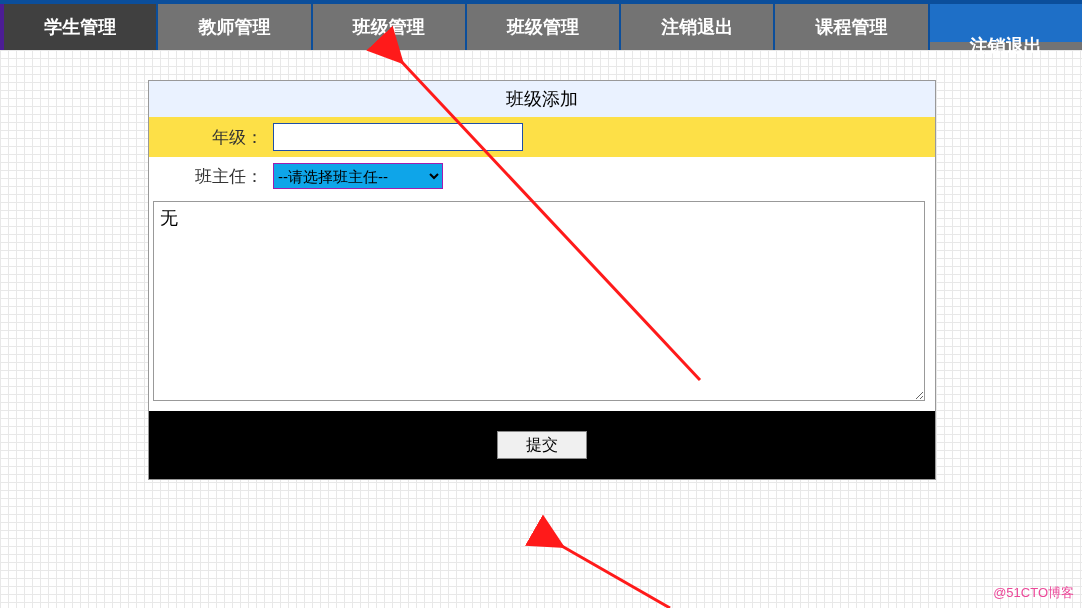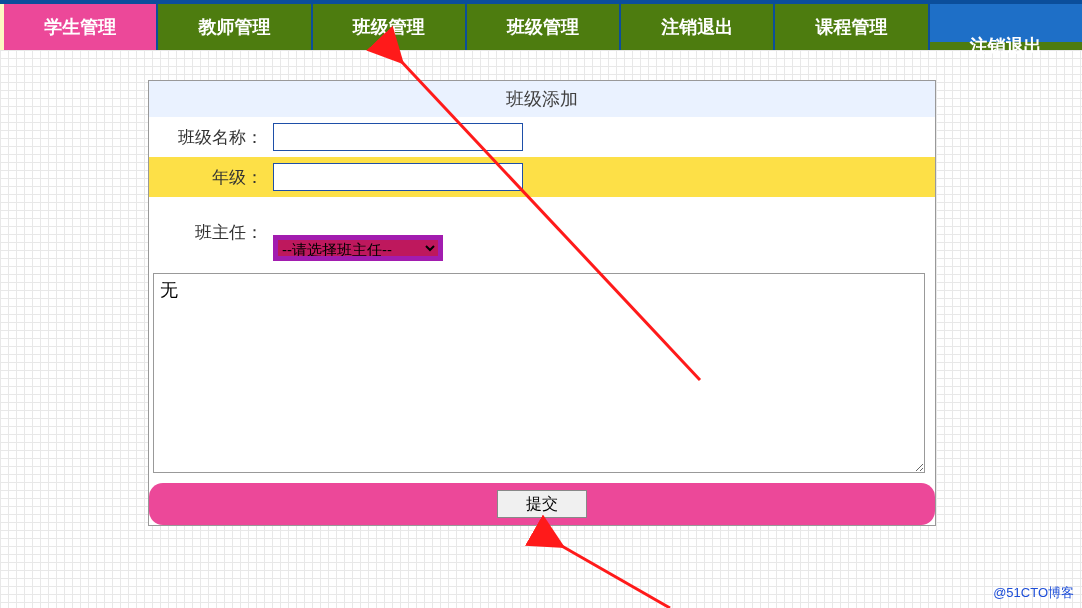--- a/index.html
+++ b/index.html
@@ -26,43 +26,43 @@
     .nav-item {
       flex: 1;
       display: flex;
       align-items: center;
       justify-content: center;
       color: #fff;
       font-size: 18px;
       font-weight: bold;
       border-right: 2px solid #0b4e9b;
       cursor: pointer;
-      background: #4d7c0f;
+      background: #737373;
     }
     .nav-item.active {
-      background: #ec4899;
-      border-left: 4px solid #fef9c3;
+      background: #404040;
+      border-left: 4px solid #4c1d95;
       text-align: center;
     }
     .nav-item:last-child { border-right: none; margin-top: 38px; }
 
     .form-panel {
       position: absolute;
       left: 148px;
       top: 80px;
       width: 788px;
       border: 1px solid #999;
       background: #fff;
     }
     .form-title {
       text-align: center;
       padding: 6px 0;
       font-size: 18px;
       background: #eaf2ff;
-      color: #404040;
+      color: #000000;
     }
     .form-row {
       display: flex;
       align-items: center;
       padding: 6px 0;
     }
     .form-row.alt { background: #fde047; }
     .label-cell {
       width: 120px;
       text-align: right;
@@ -79,60 +79,58 @@
       width: 250px;
       height: 28px;
       border: 1px solid #1e4fa8;
       padding: 2px 4px;
       font-size: 15px;
       background: #fff;
     }
     .select-input {
       width: 170px;
       height: 26px;
-      border: 5px solid #a21caf;
+      border: 1px solid #a21caf;
       font-size: 15px;
-      background: #be185d;
-      margin-top: 32px;
+      background: #0ea5e9;
     }
     .textarea-input {
       width: 100%;
       height: 200px;
       border: 1px solid #999;
       padding: 4px 6px;
       font-size: 18px;
       resize: both;
       font-family: inherit;
       background: #fff;
     }
     .submit-row {
       text-align: center;
-      padding: 7px 0;
-      background: #ec4899;
-      border-radius: 14px;
+      padding: 20px 0;
+      background: #000000;
     }
     .submit-btn {
       width: 90px;
       height: 28px;
       border: 1px solid #888;
       background: #f0f0f0;
       font-size: 16px;
       cursor: pointer;
     }
     .desc-row { align-items: center; }
 
     .arrow {
       position: absolute;
       pointer-events: none;
     }
     .watermark {
       position: absolute;
       right: 8px;
       bottom: 6px;
-      color: #1d4ed8;
+      color: #ec4899;
       font-size: 13px;
     }
   </style>
 </head>
 <body>
 
 <div class="topbar">
   <div class="nav-item active">
       <span>学生管理</span>
     </div>
@@ -152,26 +150,20 @@
       <span>课程管理</span>
     </div>
   <div class="nav-item">
       <span>注销退出</span>
     </div>
 </div>
 
 <div class="form-panel">
   <div class="form-title">班级添加</div>
 
-  <div class="form-row">
-    <div class="label-cell">班级名称：</div>
-    <div class="input-cell">
-      <input type="text" class="text-input" value="" style="">
-    </div>
-  </div>
 
   <div class="form-row alt">
     <div class="label-cell">年级：</div>
     <div class="input-cell">
       <input type="text" class="text-input" value="" style="">
     </div>
   </div>
 
   <div class="form-row">
     <div class="label-cell">班主任：</div>

